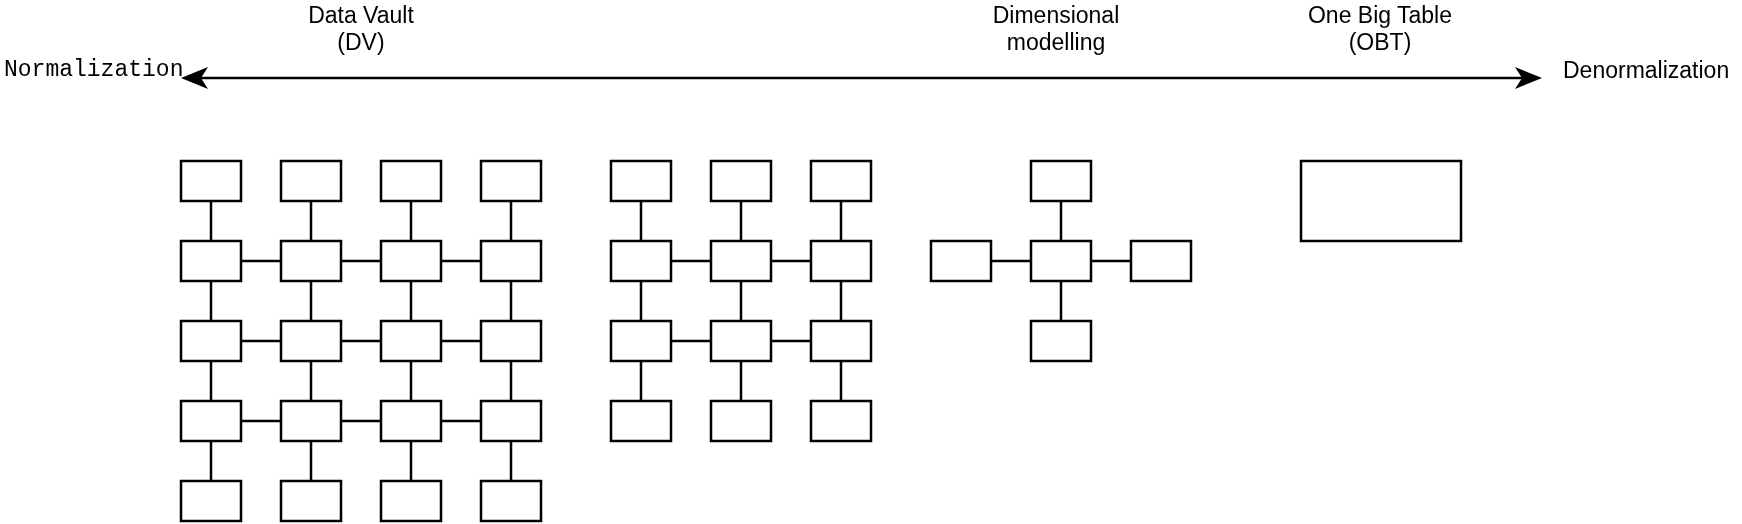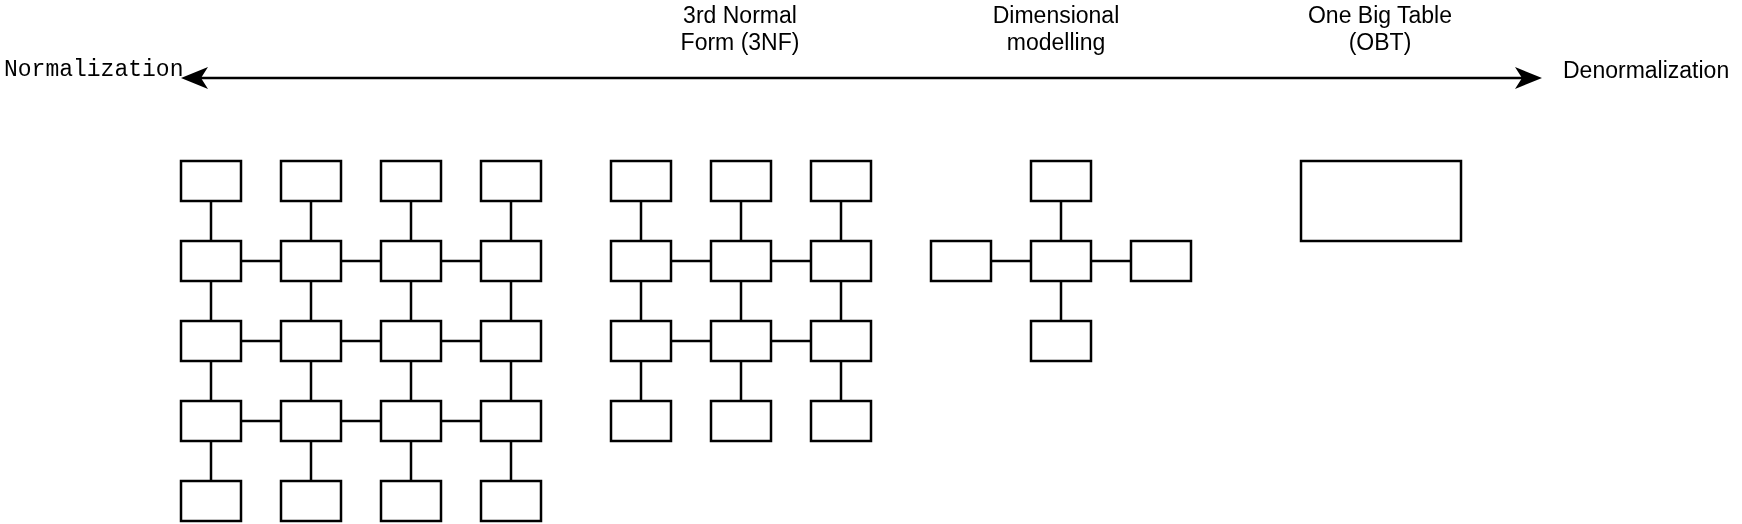--- a/index.html
+++ b/index.html
@@ -130,25 +130,25 @@
         <rect x="1131" y="241" width="60" height="40" class="b"></rect>
         <rect x="1031" y="321" width="60" height="40" class="b"></rect>
         <rect x="1301" y="161" width="160" height="80" class="b"></rect>
       </g>
   </svg>
 
   <div class="side-label" id="label-left">Normalization</div>
 
   <div class="side-label" id="label-right">Denormalization</div>
 
+  <div class="cat-label" style="left:361px">
+    <div>Data Vault</div>
+    <div>(DV)</div>
+  </div>
 
-  <div class="cat-label" style="left:740px">
-    <div>3rd Normal</div>
-    <div>Form (3NF)</div>
-  </div>
 
   <div class="cat-label" style="left:1056px">
     <div>Dimensional</div>
     <div>modelling</div>
   </div>
 
   <div class="cat-label" style="left:1380px">
     <div>One Big Table</div>
     <div>(OBT)</div>
   </div>

